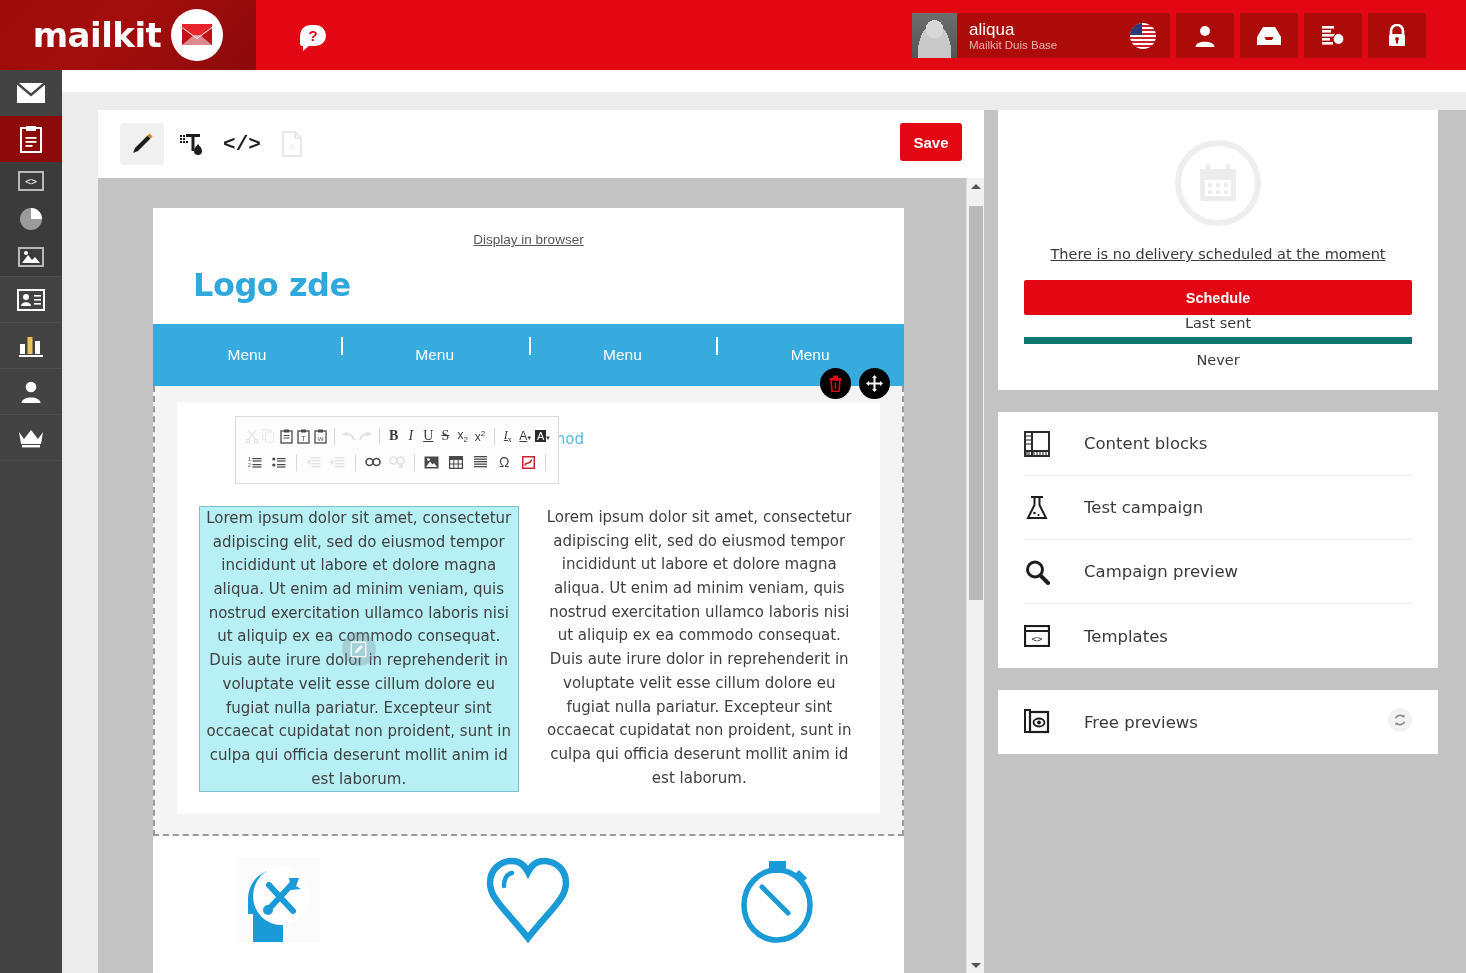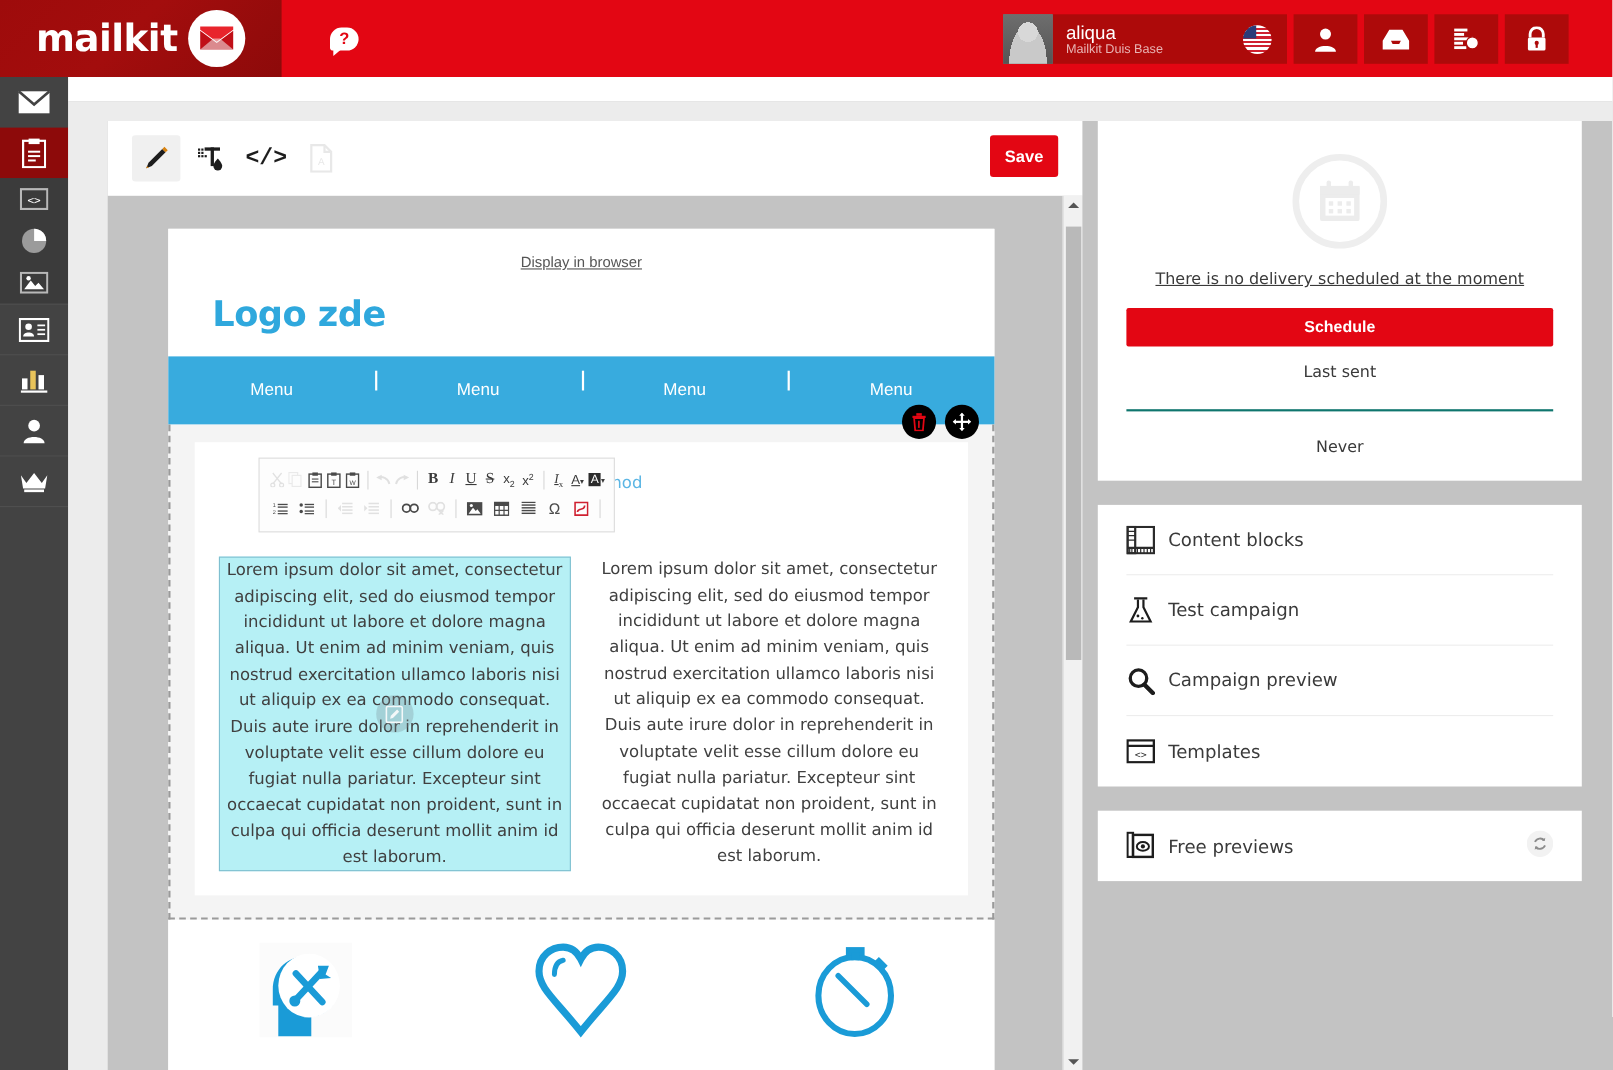--- a/index.html
+++ b/index.html
@@ -226,29 +226,29 @@
     width: 86px; height: 86px; border-radius: 50%; border: 6px solid #eeeeee;
     margin: 0 auto 20px auto; display: flex; align-items: center; justify-content: center;
   }
   .sched-msg { font-size: 14.5px; color: #3a3a3a; margin-bottom: 18px;
                font-family: "DejaVu Sans", sans-serif; text-decoration: underline; }
   .sched-btn {
     display: block; width: 100%; background: #e30613; color: #fff; border: none;
     height: 35px; font-size: 14.5px; font-weight: bold; cursor: pointer;
     font-family: "Liberation Sans", sans-serif; border-radius: 2px;
   }
-  .last-sent { margin-top: 16px; font-size: 14.5px; color: #3a3a3a; padding-bottom: 25px;
-               border-bottom: 2px solid #0f766e; font-family: "DejaVu Sans", sans-serif; }
+  .last-sent { font-size: 14.5px; color: #3a3a3a; padding-bottom: 6px;
+               border-bottom: 7px solid #0f766e; font-family: "DejaVu Sans", sans-serif; }
   .never { padding-top: 8px; font-size: 14.5px; color: #3a3a3a;
-           font-family: "DejaVu Sans", sans-serif; margin-top: 17px; }
+           font-family: "DejaVu Sans", sans-serif; }
 
   .menu-card { padding: 0 26px; }
   .menu-row {
     display: flex; align-items: center; height: 64px; cursor: pointer;
-    border-bottom: 1px solid #ededed; gap: 12px;
+    border-bottom: 1px solid #ededed; gap: 34px;
   }
   .menu-row:last-child { border-bottom: none; }
   .menu-label { font-size: 16.5px; color: #3a3a3a; font-family: "DejaVu Sans", sans-serif; }
   .refresh-ic { margin-left: auto; }
 </style>
 </head>
 <body>
 
 <div class="topbar">
 

